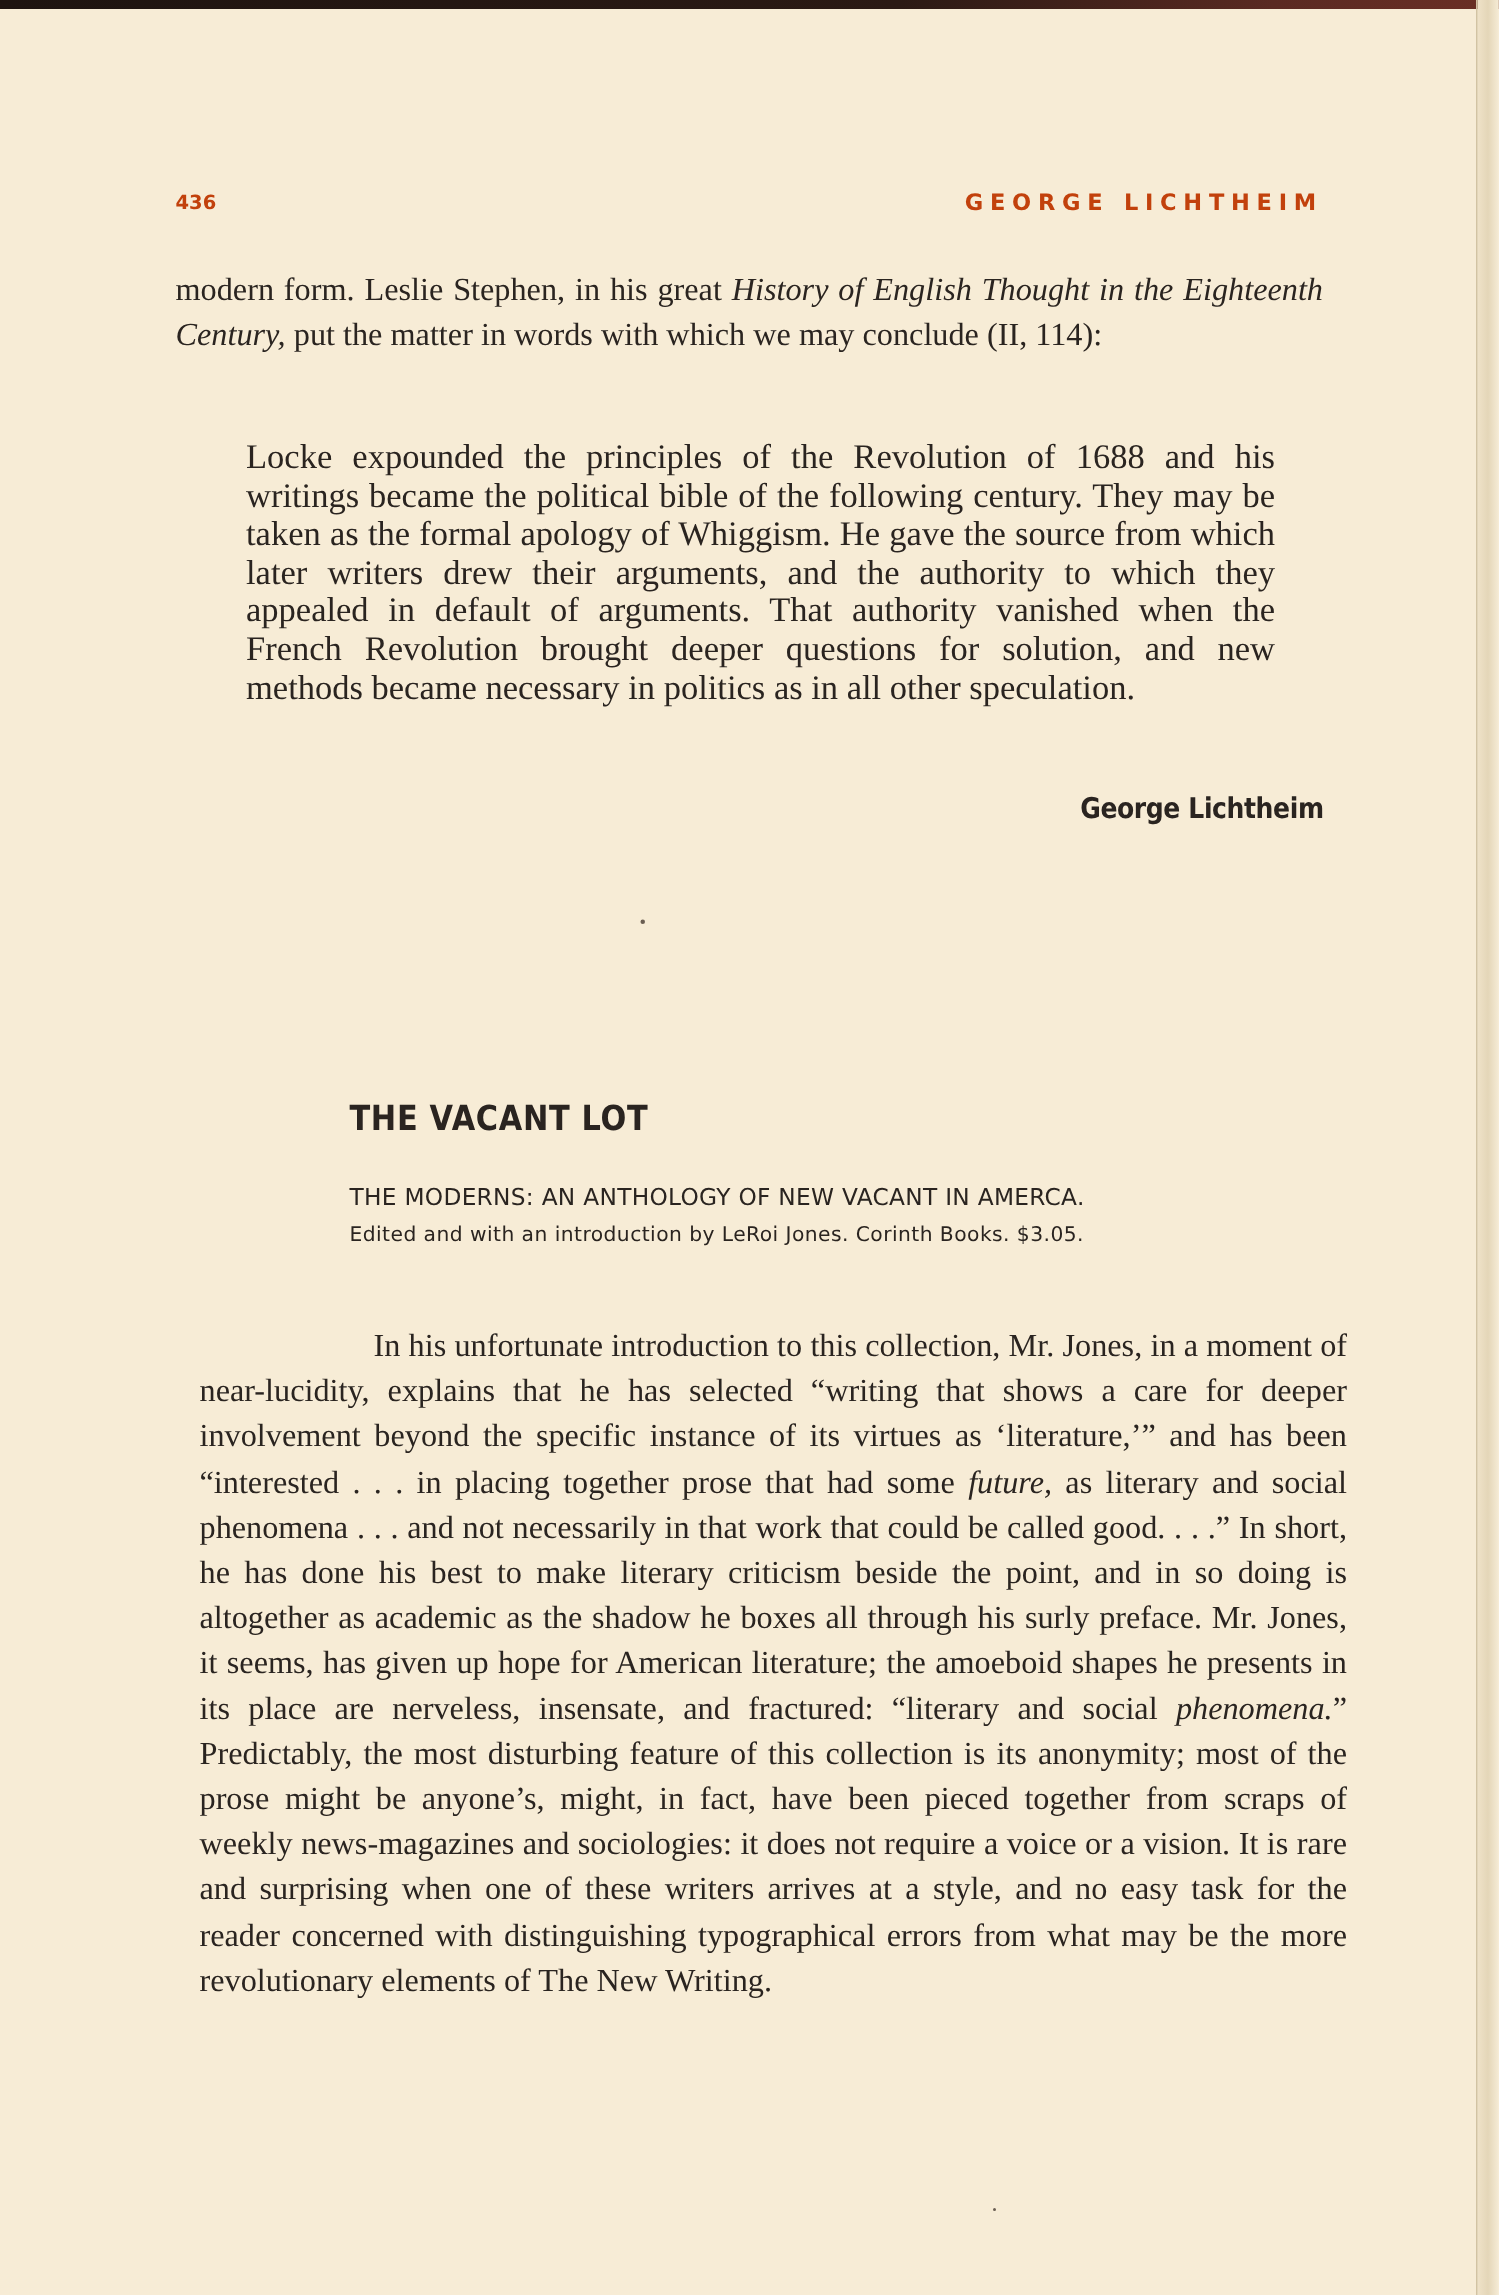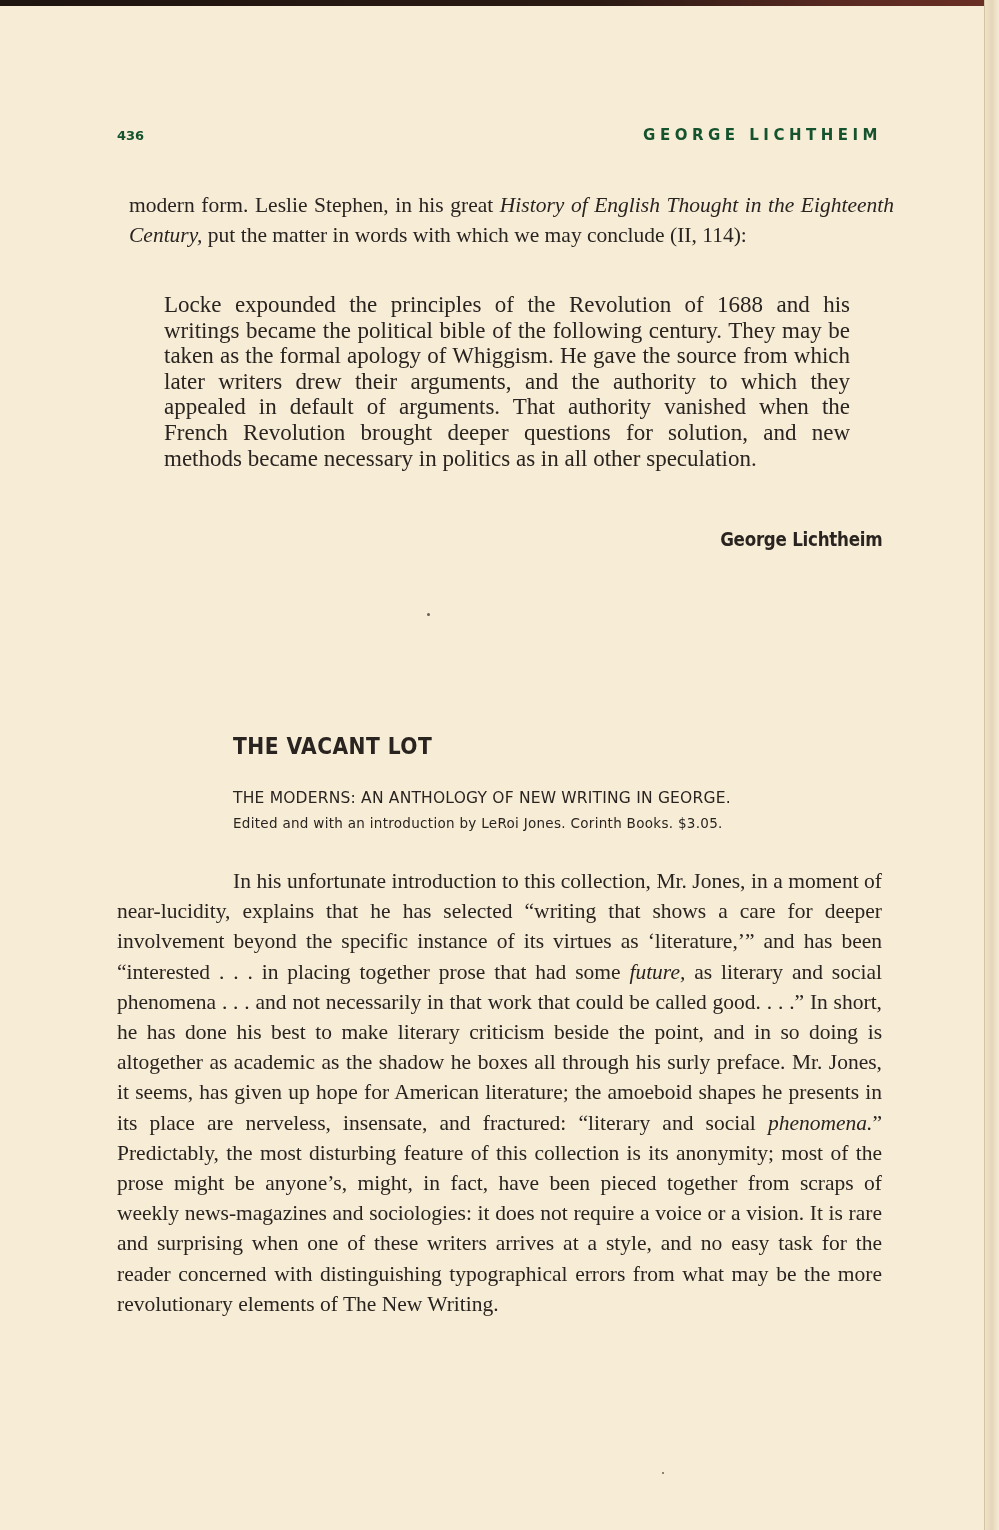--- a/index.html
+++ b/index.html
@@ -35,40 +35,40 @@
       width: 765px;
     }
     .running-head {
       position: absolute;
       top: 124px;
       left: 0;
       width: 765px;
       height: 24px;
       font-family: "DejaVu Sans", "Liberation Sans", sans-serif;
       font-weight: bold;
-      color: #14532d;
+      color: #c2410c;
     }
     .folio {
       position: absolute;
       left: 0;
       top: 4px;
       font-size: 13px;
     }
     .running-title {
       position: absolute;
       right: 0;
       top: 2px;
       font-size: 15px;
       letter-spacing: 4.5px;
     }
     .body-text {
       font-size: 21.5px;
       line-height: 30.2px;
       text-align: justify;
-      margin: 12px;
+      margin: 0;
     }
     .para-intro {
       position: absolute;
       top: 178px;
       left: 0;
       width: 765px;
     }
     .blockquote {
       position: absolute;
       top: 292px;
@@ -120,21 +120,21 @@
       white-space: nowrap;
     }
     .review-body {
       position: absolute;
       top: 866px;
       left: 0;
       width: 765px;
       font-size: 21.5px;
       line-height: 30.2px;
       text-align: justify;
-      margin: 0;
+      margin: 16px;
       text-indent: 116px;
     }
     .speck {
       position: absolute;
       width: 3px; height: 3px;
       border-radius: 50%;
       background: #6a5e52;
     }
     em { font-style: italic; }
   </style>
@@ -152,21 +152,21 @@
   </div>
 
   <p class="body-text para-intro"><span>modern form. Leslie Stephen, in his great </span><em>History of English Thought in the Eighteenth Century,</em><span> put the matter in words with which we may conclude (II, 114):</span></p>
 
   <p class="blockquote">Locke expounded the principles of the Revolution of 1688 and his writings became the political bible of the following century. They may be taken as the formal apology of Whiggism. He gave the source from which later writers drew their arguments, and the authority to which they appealed in default of arguments. That authority vanished when the French Revolution brought deeper questions for solution, and new methods became necessary in politics as in all other speculation.</p>
 
   <div class="signature">George Lichtheim</div>
 
   <div class="review-title">THE VACANT LOT</div>
 
-  <div class="book-title">THE MODERNS: AN ANTHOLOGY OF NEW WRITING IN GEORGE.</div>
+  <div class="book-title">THE MODERNS: AN ANTHOLOGY OF NEW VACANT IN AMERCA.</div>
   <div class="book-meta">Edited and with an introduction by LeRoi Jones. Corinth Books. $3.05.</div>
 
   <p class="review-body"><span>In his unfortunate introduction to this collection, Mr. Jones, in a moment of near-lucidity, explains that he has selected “writing that shows a care for deeper involvement beyond the specific instance of its virtues as ‘literature,’” and has been “interested . . . in placing together prose that had some </span><em>future,</em><span> as literary and social phenomena . . . and not necessarily in that work that could be called good. . . .” In short, he has done his best to make literary criticism beside the point, and in so doing is altogether as academic as the shadow he boxes all through his surly preface. Mr. Jones, it seems, has given up hope for American literature; the amoeboid shapes he presents in its place are nerveless, insensate, and fractured: “literary and social </span><em>phenomena.</em><span>” Predictably, the most disturbing feature of this collection is its anonymity; most of the prose might be anyone’s, might, in fact, have been pieced together from scraps of weekly news-magazines and sociologies: it does not require a voice or a vision. It is rare and surprising when one of these writers arrives at a style, and no easy task for the reader concerned with distinguishing typographical errors from what may be the more revolutionary elements of The New Writing.</span></p>
 
 </div>
 
 <div class="speck" style="left:427px; top:613px;"></div>
 <div class="speck" style="left:662px; top:1472px; width:2px; height:2px;"></div>
 
 </body></html>

